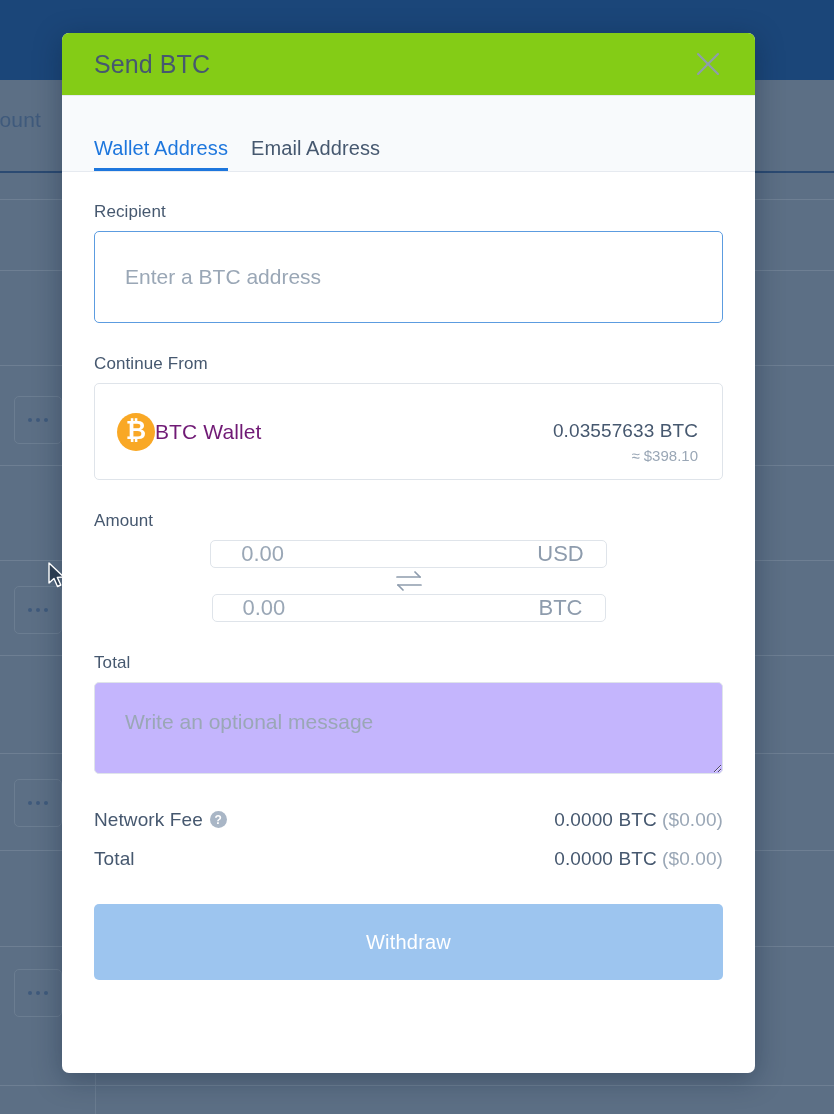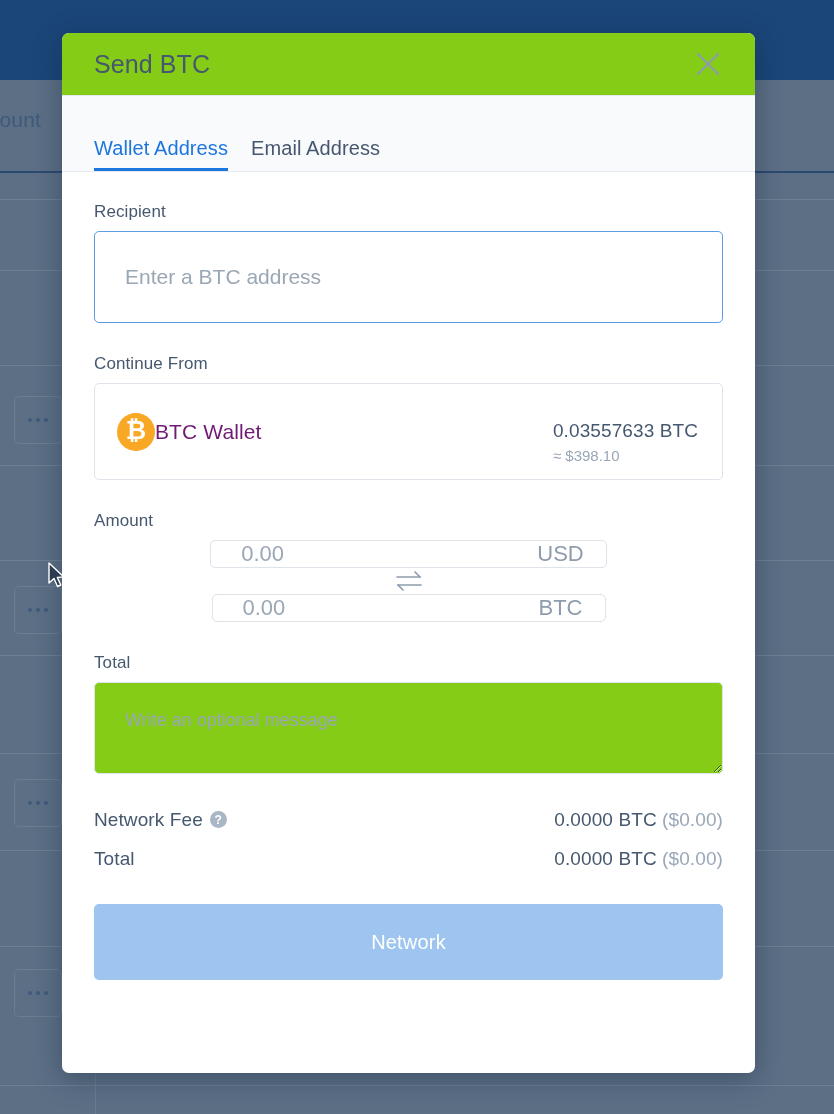--- a/index.html
+++ b/index.html
@@ -207,20 +207,21 @@
     font-family: "DejaVu Sans", sans-serif;
     transform: translateY(-1px);
   }
   .wallet-name {
     font-size: 21px;
     color: #701a75;
     letter-spacing: .1px;
   }
   .wallet-balance {
     margin-left: auto;
+    text-align: right;
     margin-top: 20px;
   }
   .wallet-balance .amt {
     font-size: 19px;
     color: #46586f;
     display: block;
     letter-spacing: .1px;
   }
   .wallet-balance .fiat {
     font-size: 15px;
@@ -272,27 +273,27 @@
     background: none;
     border: none;
   }
 
   .note-textarea {
     width: 100%;
     height: 92px;
     border: 1px solid #dfe4ea;
     border-radius: 5px;
     padding: 27px 30px;
-    font-size: 18px;
+    font-size: 21px;
     color: #46586f;
     resize: vertical;
     outline: none;
     font-family: "Liberation Sans", sans-serif;
     display: block;
-    background: #84cc16;
+    background: #c4b5fd;
   }
   .note-textarea::placeholder { color: #9aa7b6; }
 
   .summary { margin-top: 26px; text-align: center; }
   .summary-row {
     display: flex;
     align-items: center;
     height: 39px;
   }
   .summary-label {
@@ -478,21 +479,21 @@
         <div class="summary-row">
           <span class="summary-label">
             <span>Total</span>
           </span>
           <span class="summary-value">
             <span>0.0000 BTC </span><span class="fiat">($0.00)</span>
           </span>
         </div>
       </div>
 
-      <button class="continue-btn">Network</button>
+      <button class="continue-btn">Withdraw</button>
     </div>
   </div>
 
   <svg class="cursor" viewBox="0 0 20 28">
     <path d="M2 1 L2 21 L7 16.5 L10.5 24.5 L13.8 23 L10.3 15.4 L16.8 15 Z" fill="#2b3c50" stroke="#ffffff" stroke-width="1.4" stroke-linejoin="round"></path>
   </svg>
 
 </div>
 
 </body></html>

